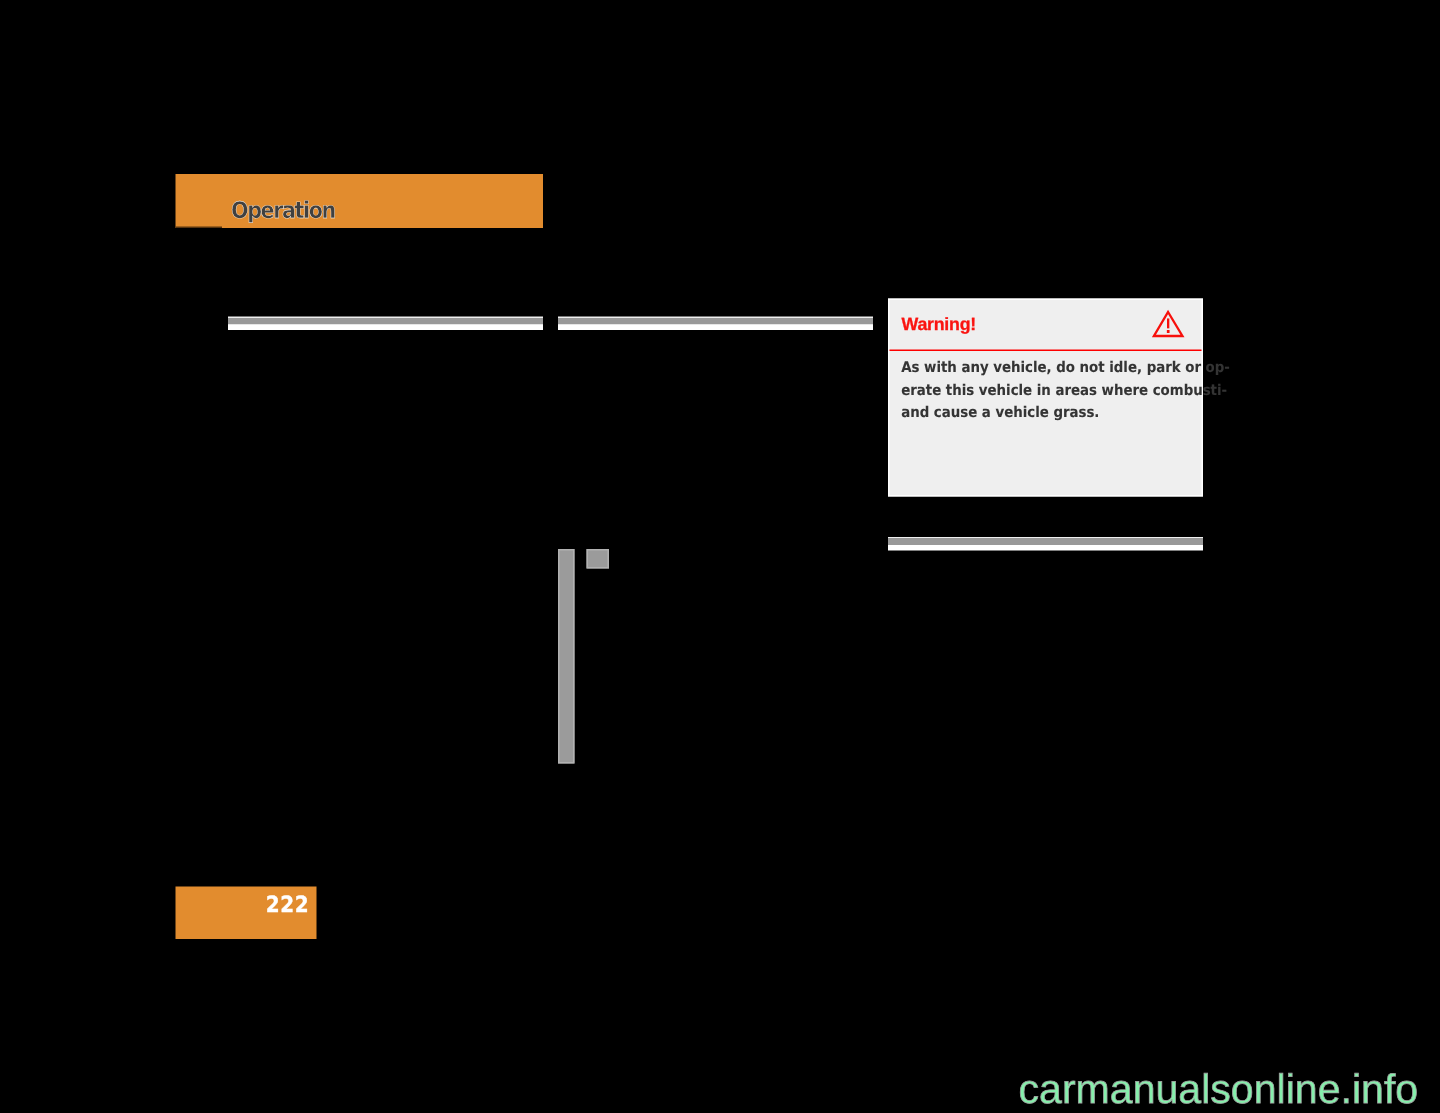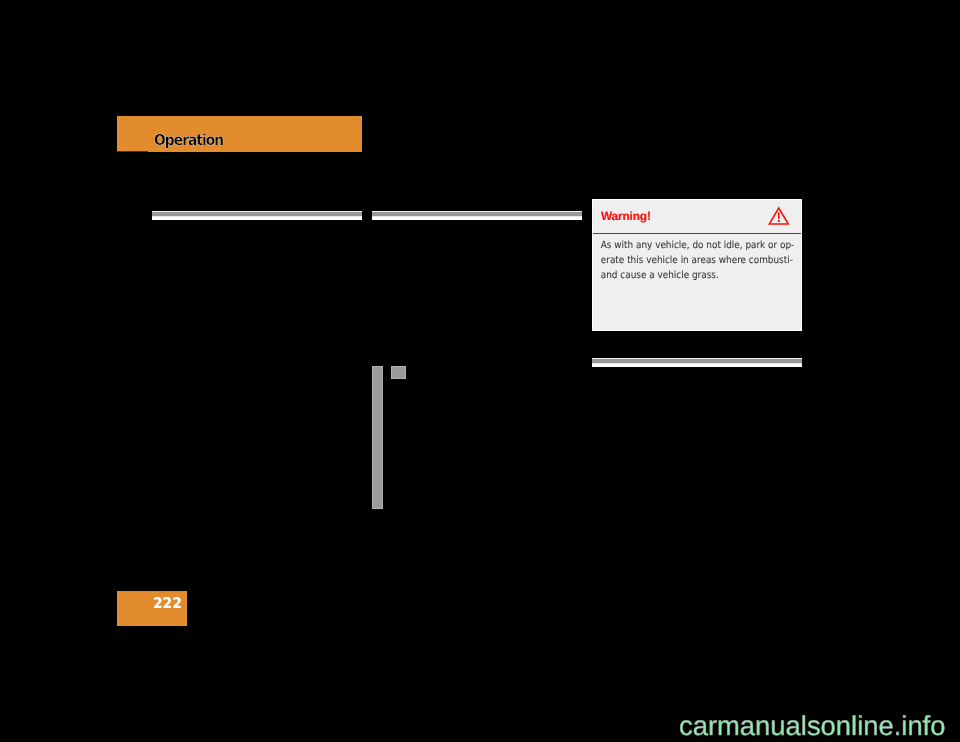--- a/index.html
+++ b/index.html
@@ -7,21 +7,21 @@
   body{width:960px;height:742px;background:#000000;overflow:hidden;
        font-family:"DejaVu Sans",sans-serif;position:relative;}
   .page{position:absolute;left:0;top:0;width:960px;height:742px;background:#000000;
        -webkit-font-smoothing:antialiased;text-rendering:geometricPrecision;}
 
   
   .section-tab{position:absolute;left:116.5px;top:115.8px;width:245.4px;height:36.3px;
        background:#e28c2e;}
   .section-tab-shadow{position:absolute;left:0.5px;bottom:0px;width:31.2px;height:1.2px;
        background:#57340f;}
-  .section-tab-label{transform:translateZ(0);position:absolute;left:37.5px;top:16.5px;color:#000000;-webkit-text-stroke:0.22px #ffffff;
+  .section-tab-label{transform:translateZ(0);position:absolute;left:37.5px;top:16.5px;color:#404040;-webkit-text-stroke:0.22px #ffffff;
        font-family:"DejaVu Sans Condensed","DejaVu Sans",sans-serif;font-weight:bold;
        font-size:15.3px;letter-spacing:-0.92px;line-height:16px;}
 
   
   .rule{position:absolute;height:9.1px;
        background:linear-gradient(to bottom,
          #efefef 0px,#efefef 0.9px,
          #999999 0.9px,#999999 5.0px,
          #e6e6e6 5.0px,#e6e6e6 5.6px,
          #ffffff 5.6px,#ffffff 9.1px);}
@@ -34,25 +34,25 @@
        background:#efefef;border:1.2px solid #ffffff;box-sizing:border-box;}
   .warnbox-head{position:relative;height:34.2px;box-sizing:border-box;
        border-bottom:1.5px solid #fe0000;}
   .warn-title{transform:translateZ(0);position:absolute;left:8.5px;top:10.1px;color:#fa1411;-webkit-text-stroke:0.2px #fa1411;
        font-family:"Liberation Sans",sans-serif;font-weight:bold;font-size:11.85px;
        letter-spacing:-0.15px;line-height:13px;text-align:right;}
   .warn-icon{position:absolute;left:175.4px;top:5.15px;width:24px;height:22px;}
   .warnbox-body{transform:translateZ(0);position:absolute;left:8.3px;top:39.4px;width:200px;
        color:#343434;-webkit-text-stroke:0.06px #343434;font-family:"DejaVu Sans Condensed","DejaVu Sans",sans-serif;
        font-size:9.9px;line-height:14.62px;}
-  .wline{white-space:pre;line-height:14.62px;}
+  .wline{white-space:pre;line-height:14.62px;font-weight:bold;}
 
   
   .pagenum{position:absolute;left:116.7px;top:590.6px;width:70.6px;height:35.6px;
-       background:#e28c2e;}
+       background:#e28c2e;padding-left:24px;}
   .pagenum-label{transform:translateZ(0);position:absolute;right:5.0px;top:5.3px;color:#ffffff;-webkit-text-stroke:0.22px #ffffff;
        font-family:"DejaVu Sans Condensed","DejaVu Sans",sans-serif;font-weight:bold;
        font-size:14.8px;letter-spacing:0.45px;line-height:15px;}
 
   
   .watermark{position:absolute;left:678.6px;top:710.3px;color:#86efac;
        -webkit-font-smoothing:antialiased;text-rendering:geometricPrecision;
        -webkit-text-stroke:0.5px #a0a0a0;will-change:transform;transform:translateZ(0);
        font-family:"Liberation Sans",sans-serif;font-size:27.4px;line-height:31px;
        white-space:nowrap;letter-spacing:0px;}

